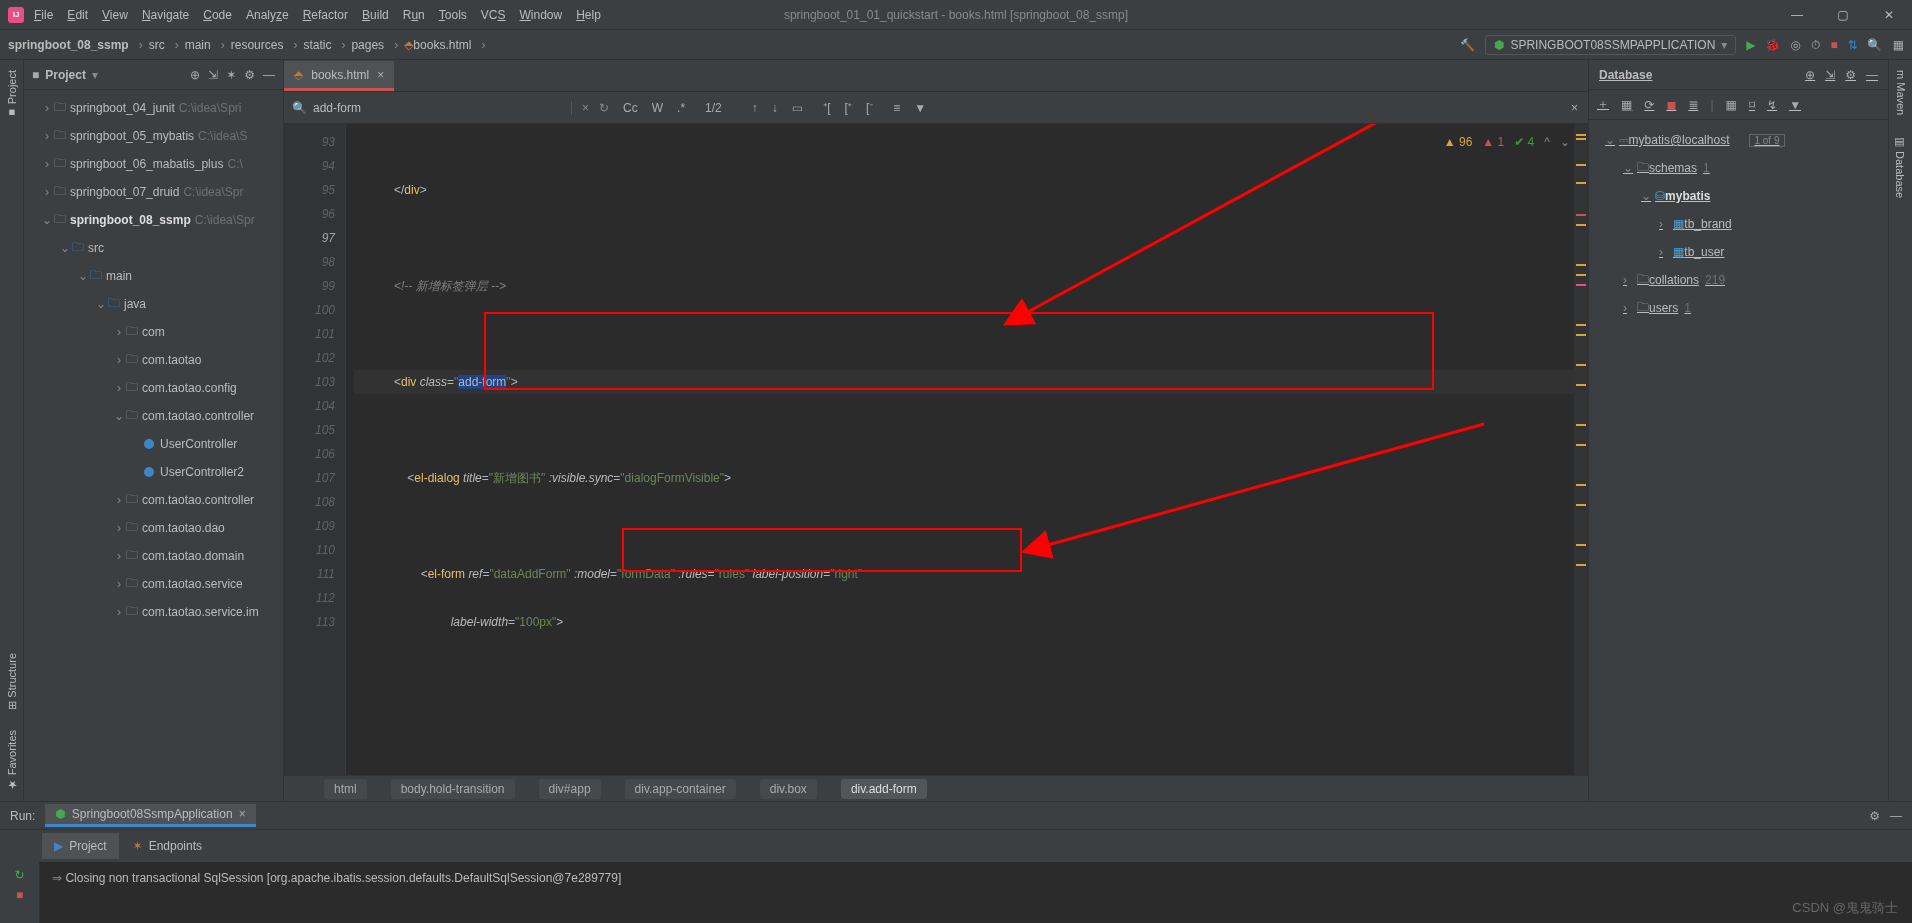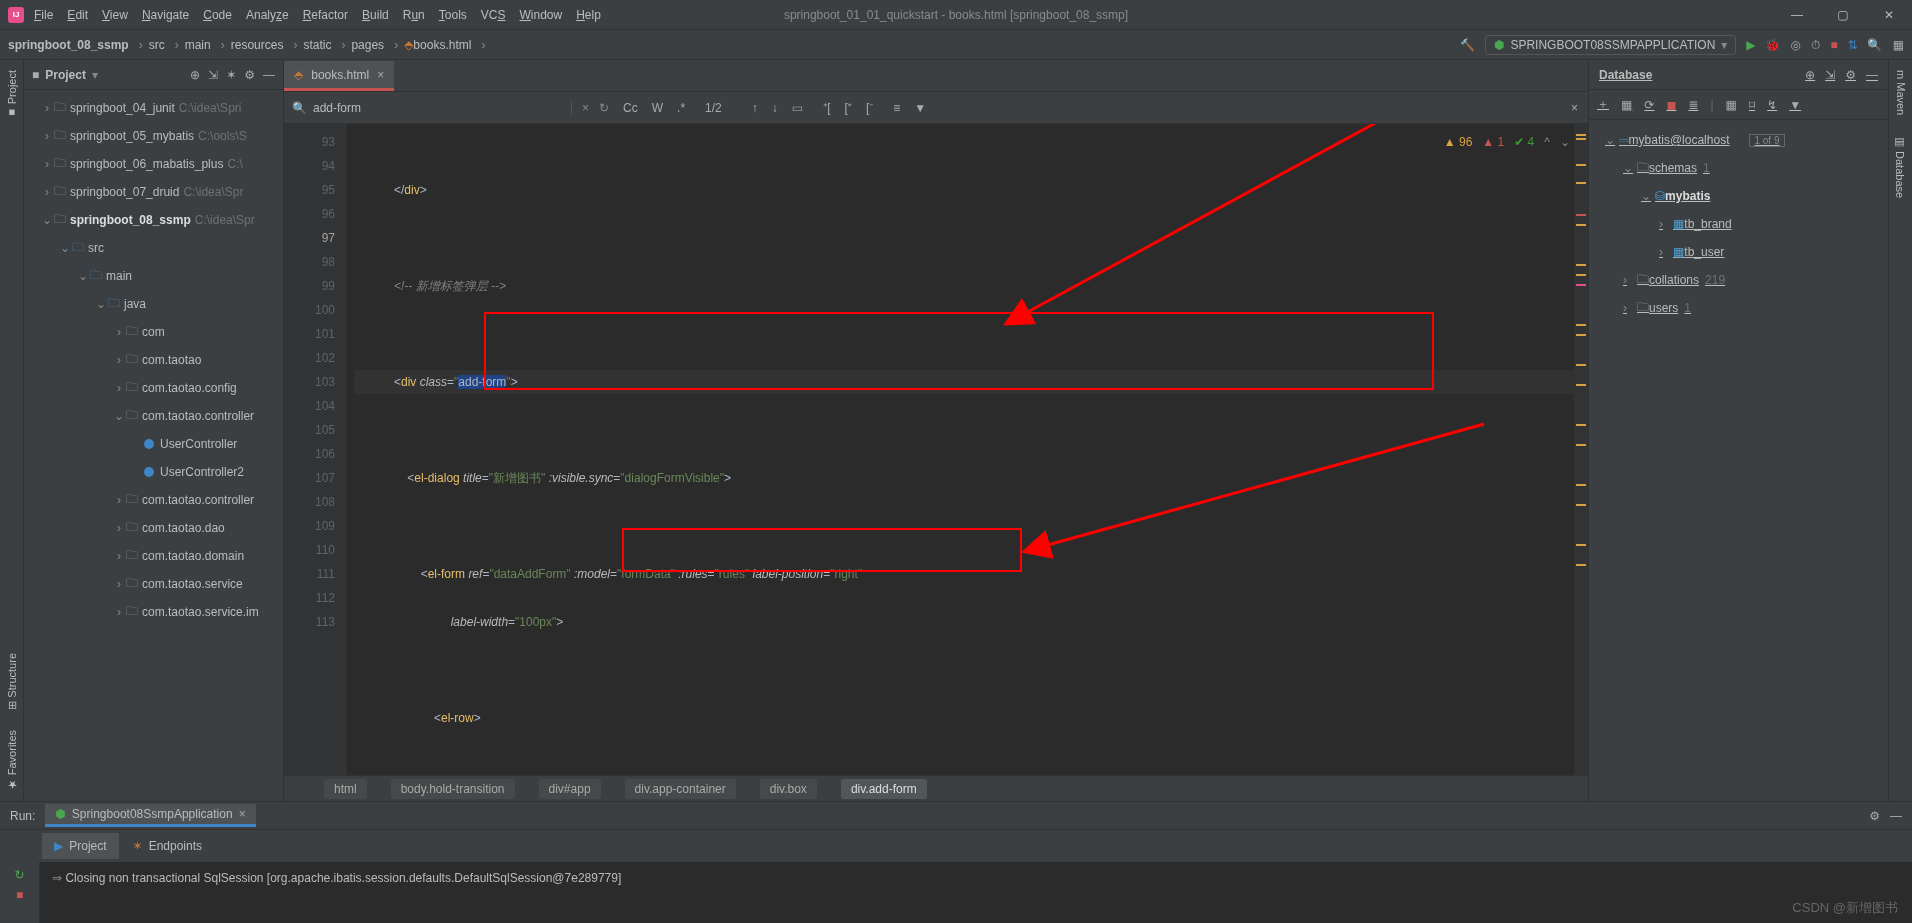--- a/index.html
+++ b/index.html
@@ -31,21 +31,21 @@
   .editor-area { flex:1; display:flex; flex-direction:column; background:#2b2b2b; }
   .tab-bar { height:32px; background:#3c3f41; display:flex; align-items:flex-end; border-bottom:1px solid #323232; }
   .file-tab { height:30px; background:#4e5254; color:#bbb; display:flex; align-items:center; padding:0 10px; gap:8px; border-bottom:3px solid #c75450;}
   .file-tab .close { color:#aaa; }
   .search-bar { height:32px; background:#3c3f41; display:flex; align-items:center; border-bottom:1px solid #323232; padding:0 8px; position:relative;}
   .search-bar .field { flex:0 0 280px; display:flex; align-items:center; gap:6px; color:#bbb; border-right:1px solid #555; padding-right:10px;}
   .search-bar .controls { display:flex; align-items:center; gap:14px; margin-left:14px; color:#aaa;}
   .search-bar .count { margin-left:20px; color:#aaa; }
   .search-bar .close-search { position:absolute; right:10px; color:#aaa; }
   .editor-body { flex:1; display:flex; position:relative; overflow:hidden; }
-  .gutter { width:62px; background:#313335; color:#606366; text-align:right; padding:6px 10px 6px 0; font-family: "JetBrains Mono", Consolas, monospace; font-size:13px; line-height:24px; border-right:1px solid #3a3a3a;}
+  .gutter { width:62px; background:#313335; color:#606366; text-align:right; padding:6px 10px 6px 0; font-family: "JetBrains Mono", Consolas, monospace; font-size:13px; line-height:24px; border-right:1px solid #3a3a3a;font-style:italic;}
   .code { flex:1; padding:6px 0 6px 8px; font-family: "JetBrains Mono", Consolas, monospace; font-size:13px; line-height:24px; white-space:pre; color:#a9b7c6; position:relative; }
   .code .line { height:24px; }
   .code .current-line { background:#323232; }
   .t-tag { color:#e8bf6a; }
   .t-attr-i { color:#bababa; font-style:italic;}
   .t-str { color:#6a8759; }
   .t-cmt { color:#808080; font-style:italic;}
   .t-sel { background:#214283; }
   .inspections { position:absolute; right:18px; top:6px; display:flex; align-items:center; gap:10px; color:#aaa; z-index:10; }
   .inspections .warn { color:#d6a33e; }
@@ -172,21 +172,21 @@
         <div class="tree-row" style="padding-left: 16px;">
           <span class="arrow">›</span>
           <span class="folder-icon"></span>
           <span>springboot_04_junit</span>
           <span class="path">C:\idea\Spri</span>
         </div>
         <div class="tree-row" style="padding-left: 16px;">
           <span class="arrow">›</span>
           <span class="folder-icon"></span>
           <span>springboot_05_mybatis</span>
-          <span class="path">C:\ools\S</span>
+          <span class="path">C:\idea\S</span>
         </div>
         <div class="tree-row" style="padding-left: 16px;">
           <span class="arrow">›</span>
           <span class="folder-icon"></span>
           <span>springboot_06_mabatis_plus</span>
           <span class="path">C:\</span>
         </div>
         <div class="tree-row" style="padding-left: 16px;">
           <span class="arrow">›</span>
           <span class="folder-icon"></span>
@@ -358,21 +358,20 @@
 <div class="line"></div>
 <div class="line">            <span class="t-cmt">&lt;!-- 新增标签弹层 --&gt;</span></div>
 <div class="line"></div>
 <div class="line current-line">            &lt;<span class="t-tag">div</span> <span class="t-attr-i">class</span>=<span class="t-str">"</span><span class="t-sel">add-form</span><span class="t-str">"</span>&gt;</div>
 <div class="line"></div>
 <div class="line">                &lt;<span class="t-tag">el-dialog</span> <span class="t-attr-i">title</span>=<span class="t-str">"新增图书"</span> <span class="t-attr-i">:visible.sync</span>=<span class="t-str">"dialogFormVisible"</span>&gt;</div>
 <div class="line"></div>
 <div class="line">                    &lt;<span class="t-tag">el-form</span> <span class="t-attr-i">ref</span>=<span class="t-str">"dataAddForm"</span> <span class="t-attr-i">:model</span>=<span class="t-str">"formData"</span> <span class="t-attr-i">:rules</span>=<span class="t-str">"rules"</span> <span class="t-attr-i">label-position</span>=<span class="t-str">"right"</span></div>
 <div class="line">                             <span class="t-attr-i">label-width</span>=<span class="t-str">"100px"</span>&gt;</div>
 <div class="line"></div>
-<div class="line">                        &lt;<span class="t-tag">el-row</span>&gt;</div>
 <div class="line"></div>
 
 
 
 
 
 
 
 
       </div>
@@ -520,13 +519,13 @@
     <div class="console-tools">
       <span class="green">↻</span>
       <span style="color:#c75450">■</span>
     </div>
     <div class="console-text">
       <span style="color:#888">⇒ </span><span>Closing non transactional SqlSession [org.apache.ibatis.session.defaults.DefaultSqlSession@7e289779]</span>
     </div>
   </div>
 </div>
 
-<div class="watermark">CSDN @新增图书</div>
+<div class="watermark">CSDN @鬼鬼骑士</div>
 
 </body></html>

